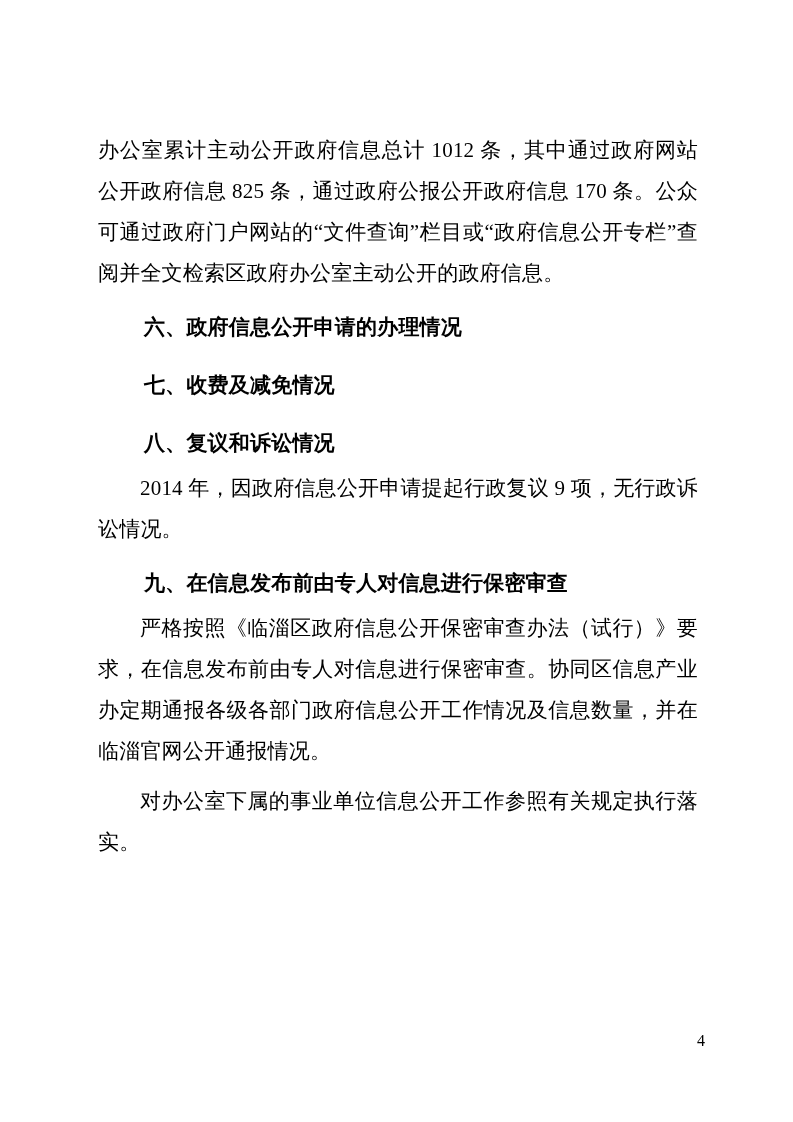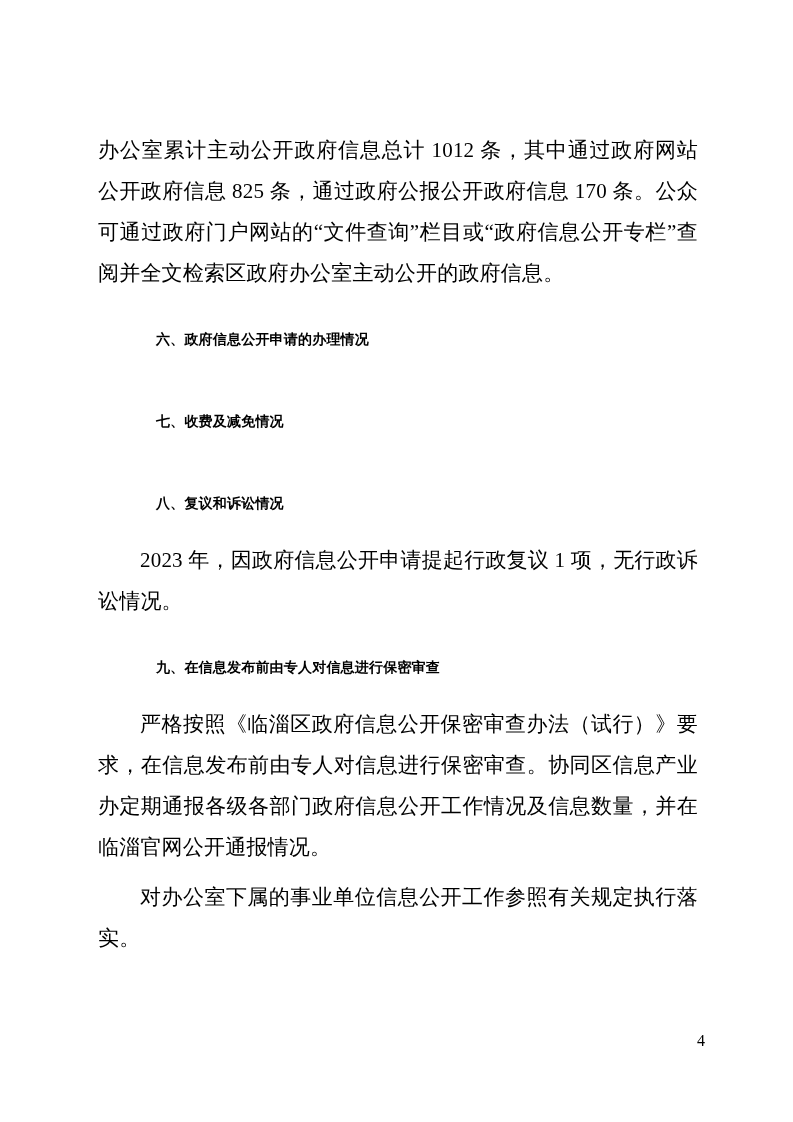--- a/index.html
+++ b/index.html
@@ -32,24 +32,24 @@
     letter-spacing: 0.2px;
   }
   .body-para {
     text-indent: 42px;
   }
   .no-indent {
     text-indent: 0;
   }
   .heading {
     font-weight: bold;
-    font-size: 14px;
+    font-size: 21px;
     line-height: 41px;
     text-indent: 42px;
-    margin: 16px;
+    margin: 4px;
     font-family: "Liberation Serif", "DejaVu Serif", serif;
   }
   .spacer-sm { height: 9px; }
   .page-number {
     position: absolute;
     right: 88px;
     bottom: 68px;
     font-size: 16px;
     font-family: "Liberation Serif", "DejaVu Serif", serif;
     color: #000000;
@@ -64,21 +64,21 @@
     <p class="body-para no-indent">办公室累计主动公开政府信息总计 1012 条，其中通过政府网站公开政府信息 825 条，通过政府公报公开政府信息 170 条。公众可通过政府门户网站的“文件查询”栏目或“政府信息公开专栏”查阅并全文检索区政府办公室主动公开的政府信息。</p>
 
     <div class="spacer-sm"></div>
     <p class="heading">六、政府信息公开申请的办理情况</p>
 
     <div class="spacer-sm"></div>
     <p class="heading">七、收费及减免情况</p>
 
     <div class="spacer-sm"></div>
     <p class="heading">八、复议和诉讼情况</p>
-    <p class="body-para">2023 年，因政府信息公开申请提起行政复议 1 项，无行政诉讼情况。</p>
+    <p class="body-para">2014 年，因政府信息公开申请提起行政复议 9 项，无行政诉讼情况。</p>
 
     <div class="spacer-sm"></div>
     <p class="heading">九、在信息发布前由专人对信息进行保密审查</p>
     <p class="body-para">严格按照《临淄区政府信息公开保密审查办法（试行）》要求，在信息发布前由专人对信息进行保密审查。协同区信息产业办定期通报各级各部门政府信息公开工作情况及信息数量，并在临淄官网公开通报情况。</p>
 
     <div class="spacer-sm"></div>
     <p class="body-para">对办公室下属的事业单位信息公开工作参照有关规定执行落实。</p>
 
   </div>
 

